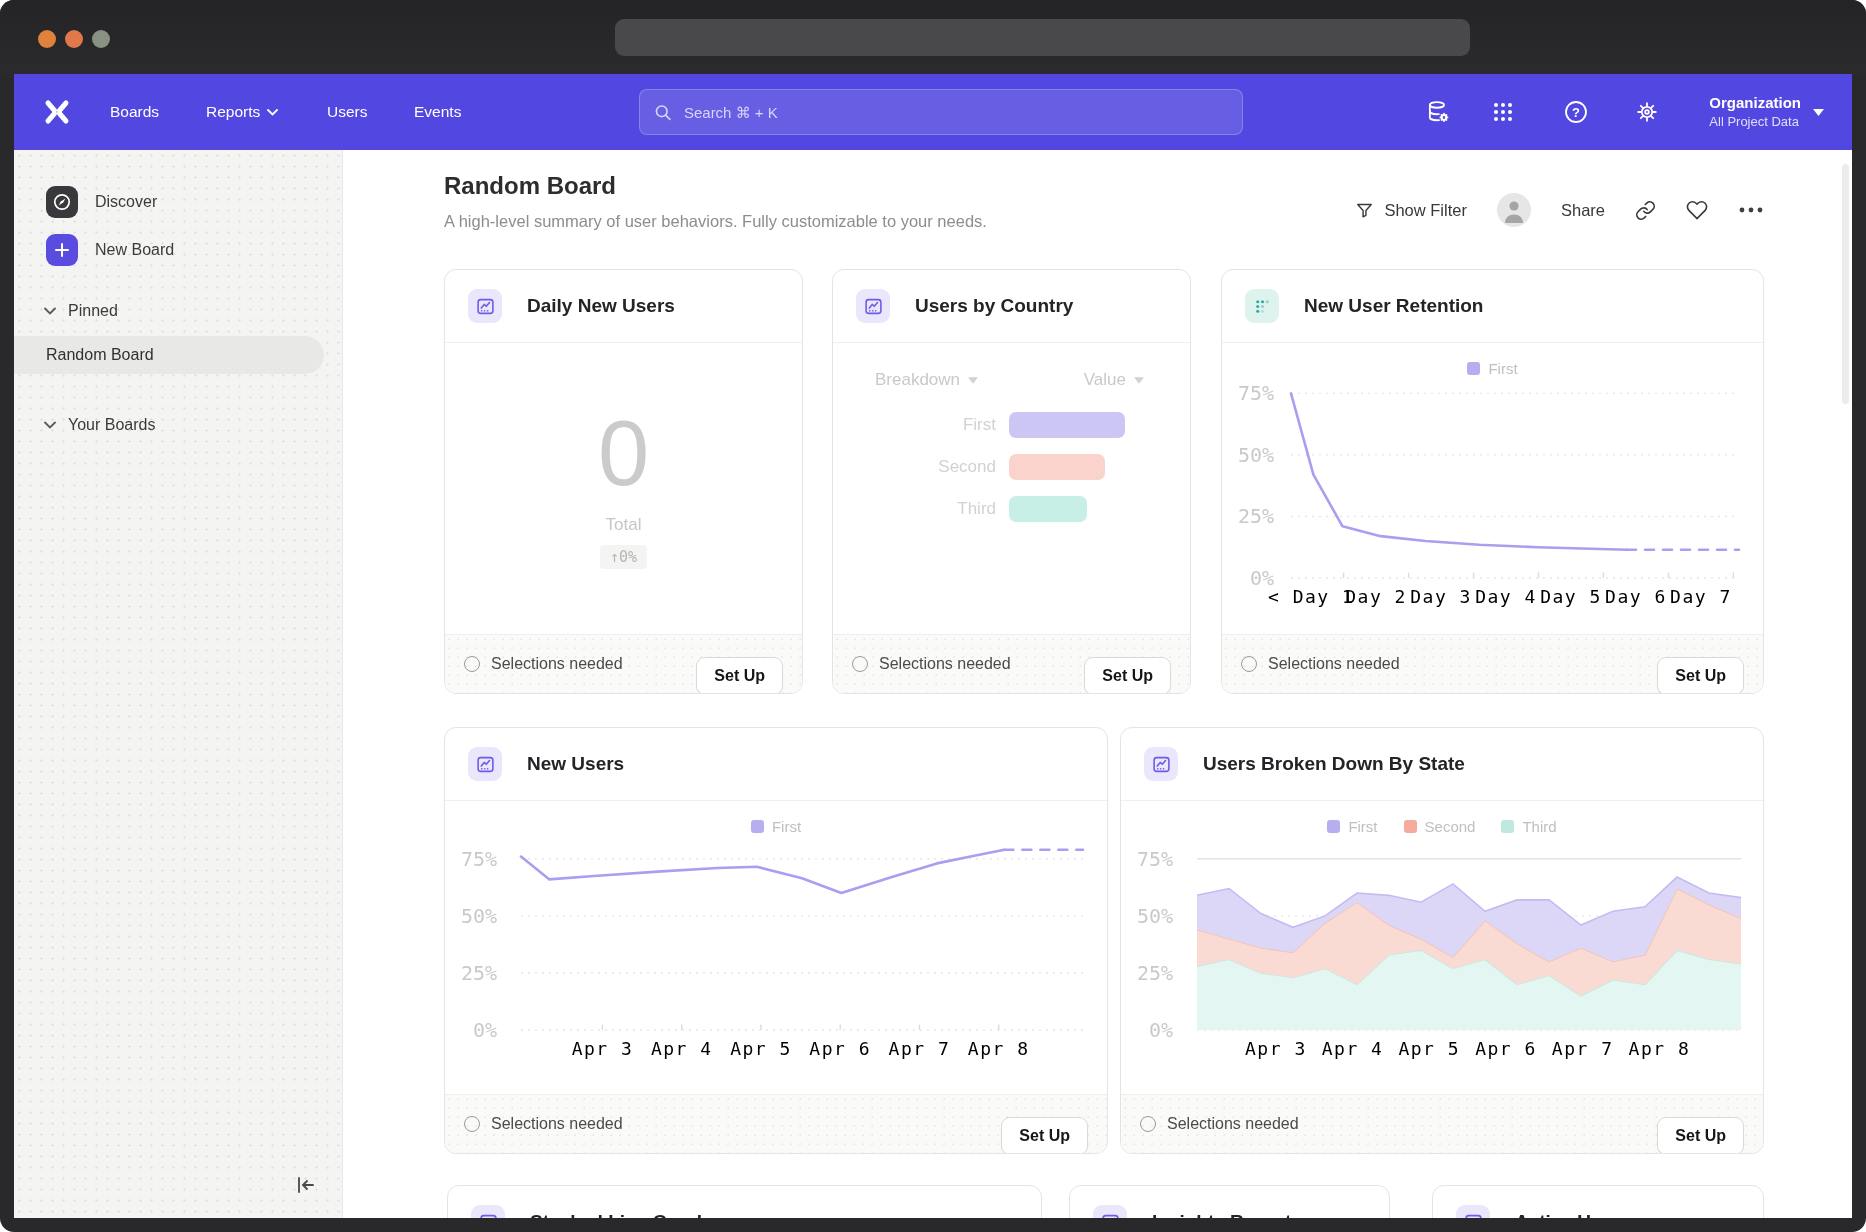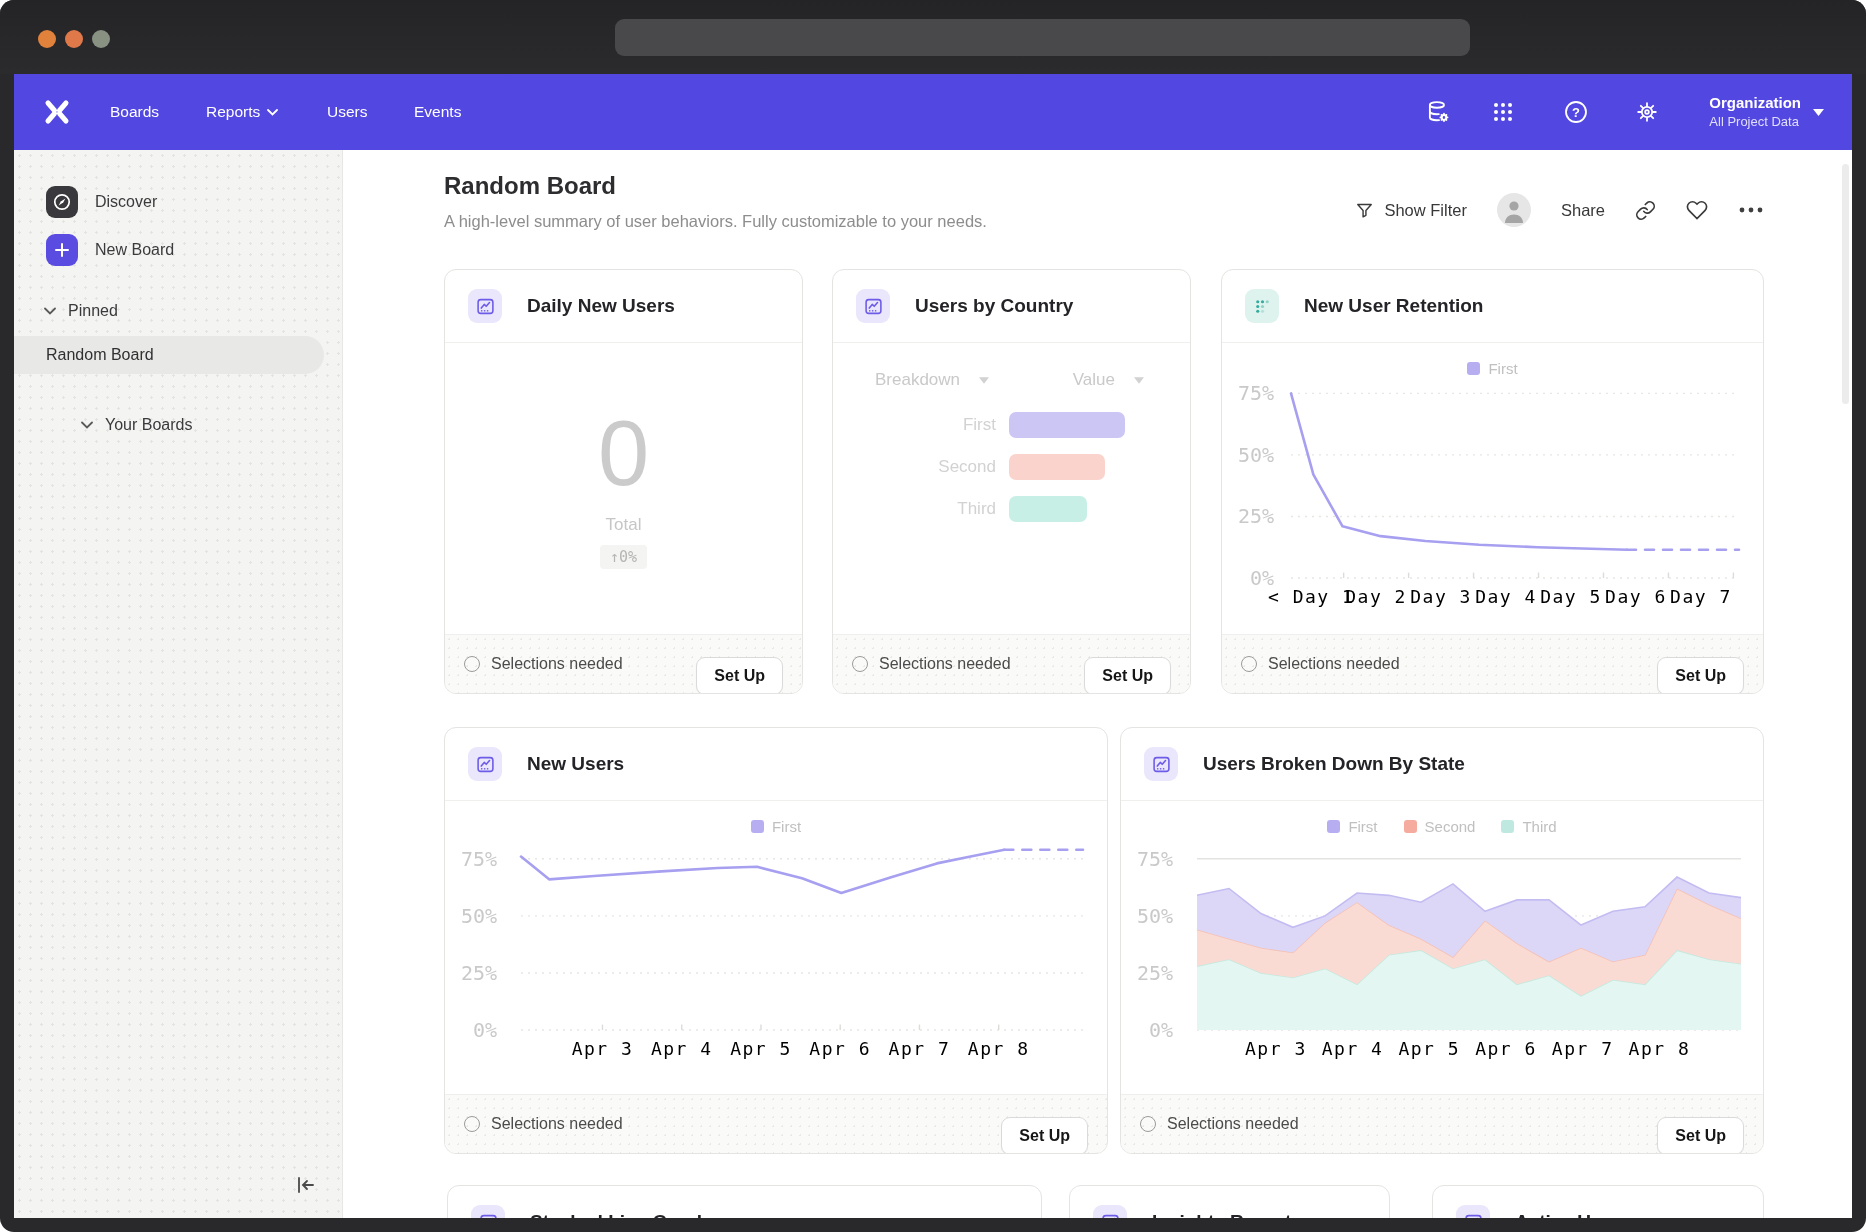--- a/index.html
+++ b/index.html
@@ -45,21 +45,21 @@
   .status{display:flex;align-items:center;gap:11px;font-size:16px;color:#4b4b4b;}
   .status i{width:14px;height:14px;border:1.5px solid #9b9b9b;border-radius:50%;display:inline-block;background:transparent;}
   .setup{background:#fff;border:1px solid #dadada;border-radius:9px;padding:9px 17px;font-size:16px;font-weight:700;color:#161616;cursor:pointer;font-family:"Liberation Sans",sans-serif;box-shadow:0 1px 1px rgba(0,0,0,0.05);margin-top:24px;}
   
   #dnu-body{position:absolute;left:0;right:0;top:72px;bottom:59px;display:flex;flex-direction:column;align-items:center;justify-content:center;gap:10px;}
   #dnu-val{font-size:92px;font-weight:500;color:#cbcbcb;line-height:1;}
   #dnu-lbl{font-size:17px;color:#c6c6c6;margin-top:6px;}
   #dnu-delta{font-family:"DejaVu Sans Mono",monospace;font-size:15px;color:#b5b5b5;background:#f4f4f2;border-radius:4px;padding:3px 10px;}
   
   .ubc-dd{position:absolute;top:100px;left:42px;right:46px;display:flex;justify-content:space-between;}
-  .dd{display:flex;align-items:center;gap:19px;font-size:17px;color:#c9c9c9;cursor:pointer;}
+  .dd{display:flex;align-items:center;gap:8px;font-size:17px;color:#c9c9c9;cursor:pointer;}
   #ubc-rows{position:absolute;top:142px;left:0;right:0;display:flex;flex-direction:column;gap:16px;}
   .ubc-row{display:flex;align-items:center;height:26px;}
   .ubc-lbl{width:163px;text-align:right;font-size:17px;color:#d2d2d2;flex:0 0 auto;}
   .ubc-bar{margin-left:13px;height:26px;border-radius:7px;}
   
   .chart-wrap{position:absolute;left:0;right:0;top:72px;bottom:59px;}
   .legend{position:absolute;top:18px;left:0;width:100%;display:flex;justify-content:center;gap:26px;}
   .lg-item{display:flex;align-items:center;gap:8px;font-size:15px;color:#c0c0c0;}
   .lg-item i{width:13px;height:13px;border-radius:3px;display:inline-block;}
   .ylabels{position:absolute;left:0;width:60px;}
@@ -107,20 +107,27 @@
           <polyline points="1,1 5.5,5.5 10,1" fill="none" stroke="#fff" stroke-width="1.8" stroke-linecap="round"></polyline>
         </svg>
     </div>
     <div class="nav-item" style="left:313px;">
         <span>Users</span>
       </div>
     <div class="nav-item" style="left:400px;">
         <span>Events</span>
       </div>
 
+    <div id="search">
+      <svg width="19" height="19" viewBox="0 0 22 22">
+        <circle cx="9.5" cy="9.5" r="6.5" fill="none" stroke="#d9d5fa" stroke-width="2"></circle>
+        <line x1="14.5" y1="14.5" x2="19.5" y2="19.5" stroke="#d9d5fa" stroke-width="2" stroke-linecap="round"></line>
+      </svg>
+      <input type="text" placeholder="Search ⌘ + K" style="">
+    </div>
 
     <div class="nav-icon" style="left:1409px;">
       <svg width="26" height="26" viewBox="0 0 24 24" fill="none" stroke="#fff" stroke-width="1.7" stroke-linecap="round">
         <ellipse cx="11" cy="5.5" rx="6.5" ry="2.6"></ellipse>
         <path d="M4.5 5.5v6c0 1.45 2.9 2.6 6.5 2.6.6 0 1.2-.03 1.8-.1"></path>
         <path d="M4.5 11.5v5.5c0 1.45 2.9 2.6 6.5 2.6.7 0 1.4-.05 2-.13"></path>
         <circle cx="17.5" cy="17" r="2.2"></circle>
         <path d="M17.5 13.6v1.2M17.5 19.2v1.2M14.2 17h1.2M19.6 17h1.2M15.2 14.7l.8.8M19 18.5l.8.8M19.8 14.7l-.8.8M16 18.5l-.8.8"></path>
       </svg>
     </div>
@@ -181,21 +188,21 @@
     </div>
     <div class="side-sec" style="top:146px;">
       <svg width="12" height="8" viewBox="0 0 12 8">
           <polyline points="1,1.5 6,6.5 11,1.5" fill="none" stroke="#5a5a5a" stroke-width="1.8" stroke-linecap="round"></polyline>
         </svg>
       <span>Pinned</span>
     </div>
     <div id="pill">
       <span>Random Board</span>
     </div>
-    <div class="side-sec" style="top:260px;margin-left:37px;">
+    <div class="side-sec" style="top:260px;">
       <svg width="12" height="8" viewBox="0 0 12 8">
           <polyline points="1,1.5 6,6.5 11,1.5" fill="none" stroke="#5a5a5a" stroke-width="1.8" stroke-linecap="round"></polyline>
         </svg>
       <span>Your Boards</span>
     </div>
     <div id="collapse">
       <svg width="24" height="24" viewBox="0 0 24 24" fill="none" stroke="#4a4a4a" stroke-width="1.8" stroke-linecap="round">
         <line x1="6" y1="5" x2="6" y2="19"></line>
         <line x1="20" y1="12" x2="10.5" y2="12"></line>
         <polyline points="14,8 10,12 14,16"></polyline>

